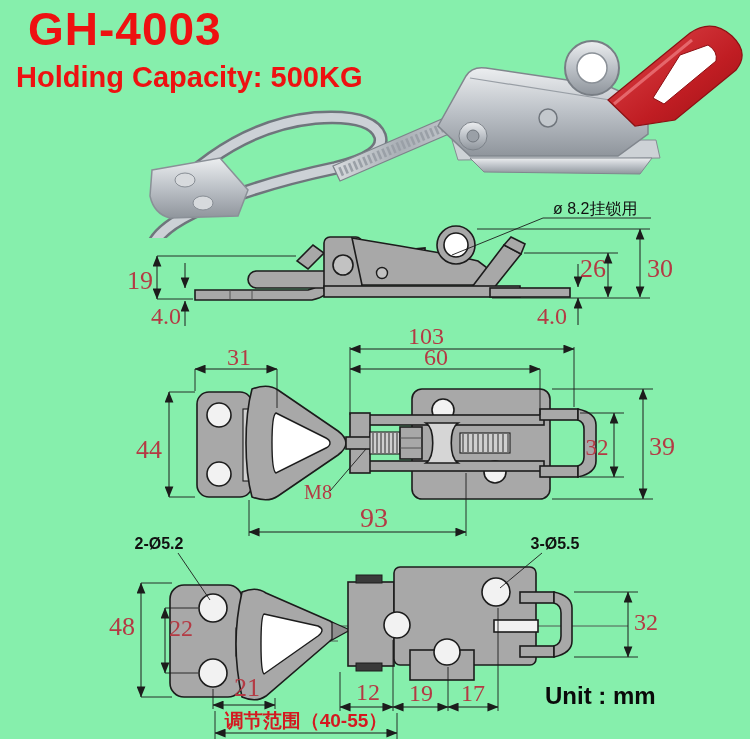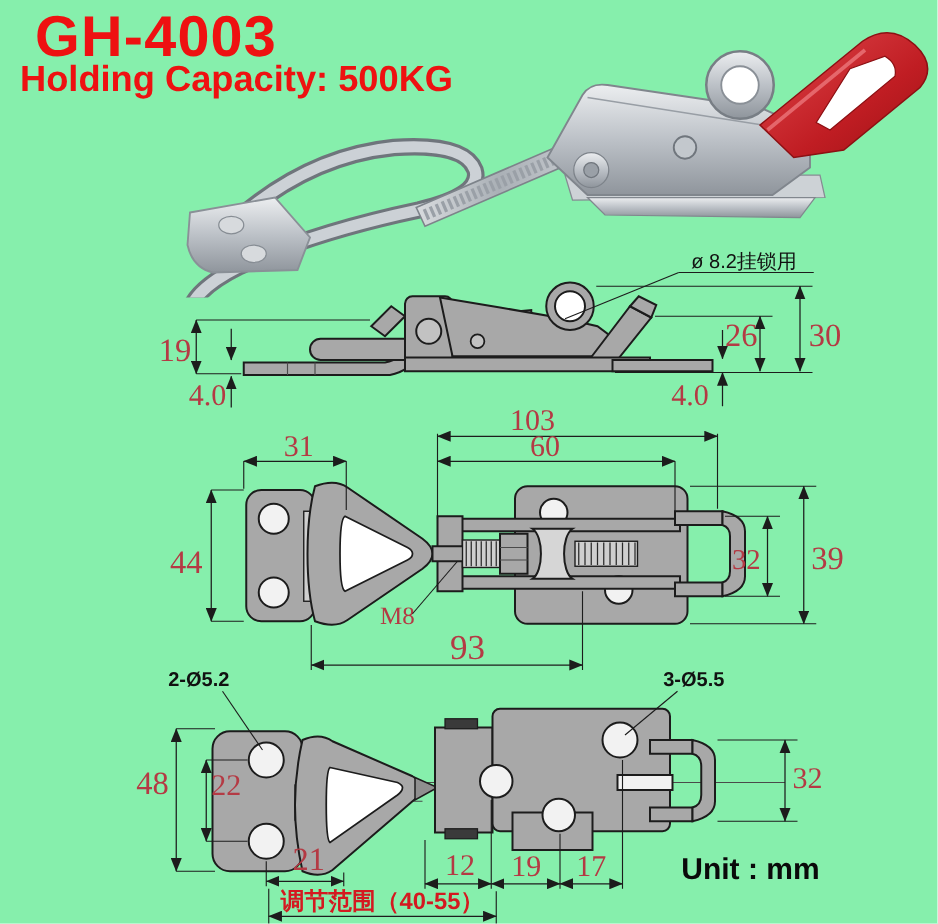--- a/index.html
+++ b/index.html
@@ -1,20 +1,20 @@
 <!DOCTYPE html>
 <html><head>
 <meta charset="utf-8">
 <style>
   html,body{margin:0;padding:0;background:#ffffff;width:750px;height:739px;overflow:hidden;
     font-family:"Liberation Sans",sans-serif;}
   .stage{position:relative;width:750px;height:739px;background:#86efac;}
   .abs{position:absolute;}
   .title{left:28px;top:2px;font-size:46px;font-weight:bold;color:#ee1111;letter-spacing:1px;}
-  .subtitle{left:16px;top:48px;font-size:29px;font-weight:bold;color:#ee1111;}
+  .subtitle{left:16px;top:61px;font-size:29px;font-weight:bold;color:#ee1111;}
   .unit{left:545px;top:682px;font-size:24px;font-weight:bold;color:#0a0a0a;}
   svg{display:block;}
   .part{fill:#a8a8a8;stroke:#1c1c1c;stroke-width:1.6;}
   .lite{fill:#cfcfcf;stroke:#1c1c1c;stroke-width:1.1;}
   .hole{fill:#f2f2f2;stroke:#1c1c1c;stroke-width:1.6;}
   .dim{stroke:#1c1c1c;stroke-width:1;fill:none;}
   .ext{stroke:#1c1c1c;stroke-width:0.9;fill:none;}
   .cl{stroke:#4a4a4a;stroke-width:0.9;fill:none;}
   .hatch{stroke:#2a2a2a;stroke-width:1;fill:none;}
   .dimtxt{fill:#b43a44;font-family:"Liberation Serif",serif;}

